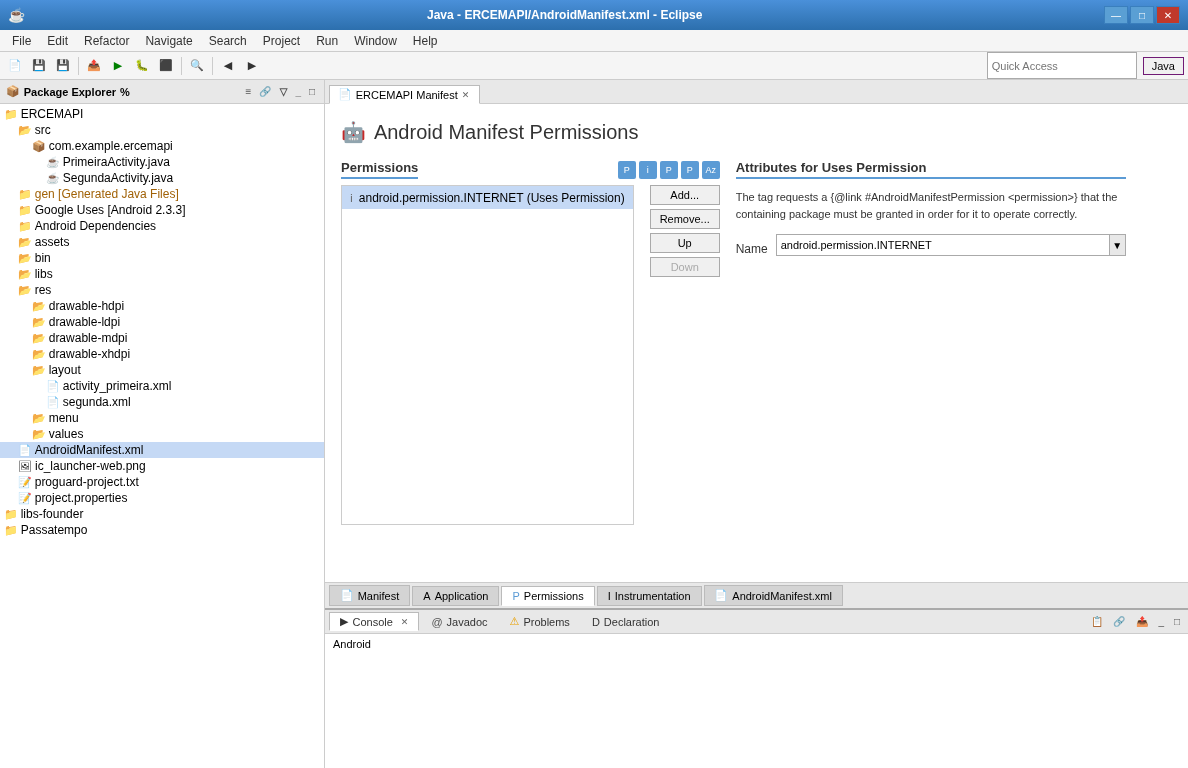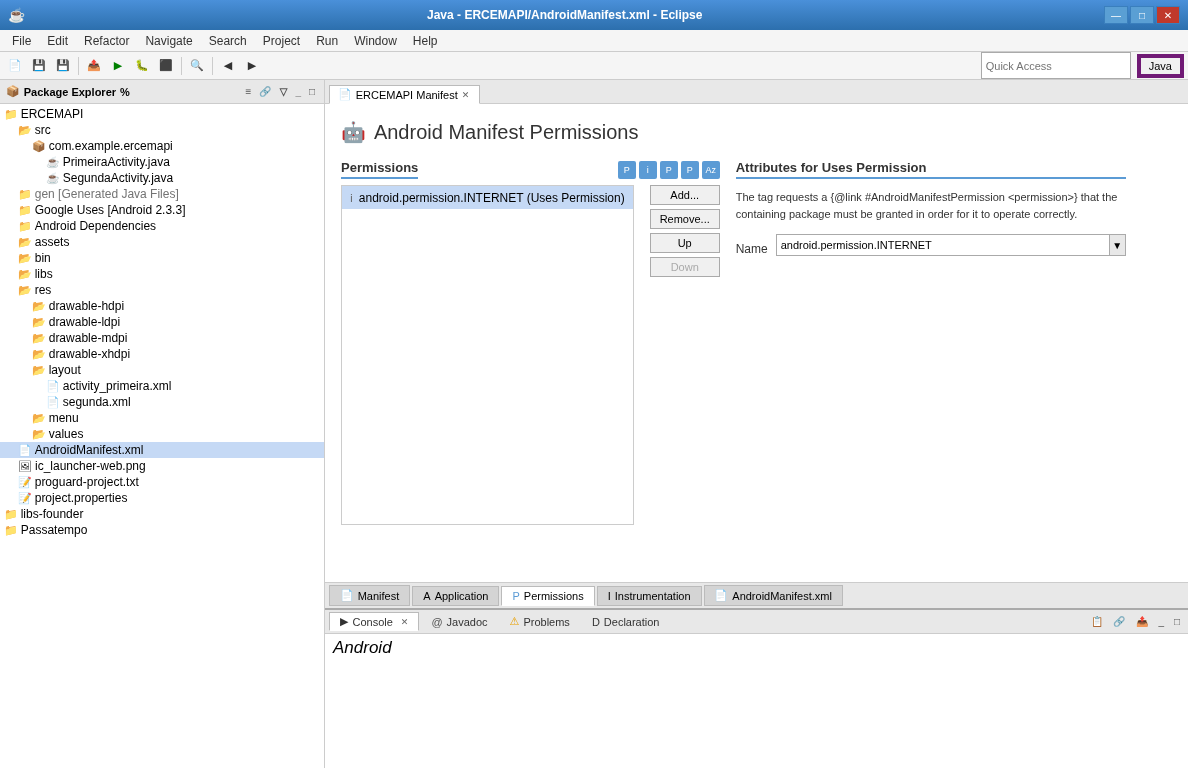--- a/index.html
+++ b/index.html
@@ -14,38 +14,38 @@
 
     
     .menu-bar { background: #f5f5f5; border-bottom: 1px solid #ccc; height: 22px; display: flex; align-items: center; padding: 0 4px; }
     .menu-item { padding: 2px 8px; font-size: 12px; cursor: pointer; color: #333; }
 
     
     .toolbar { background: #f5f5f5; border-bottom: 1px solid #ccc; height: 28px; display: flex; align-items: center; padding: 2px 4px; gap: 2px; }
     .tb-btn { width: 22px; height: 22px; background: transparent; border: 1px solid transparent; display: flex; align-items: center; justify-content: center; cursor: pointer; font-size: 11px; color: #333; }
     .tb-separator { width: 1px; height: 18px; background: #ccc; margin: 0 2px; }
     .quick-access { margin-left: auto; width: 150px; height: 27px; border: 1px solid #aaa; padding: 0 4px; font-size: 11px; background: white; }
-    .java-btn { background: #f0f0f0; border: 4px solid #701a75; padding: 2px 8px; font-size: 11px; cursor: pointer; margin-left: 4px; }
+    .java-btn { background: #f0f0f0; border: 1px solid #701a75; padding: 2px 8px; font-size: 11px; cursor: pointer; margin-left: 4px; }
 
     
     .main-layout { display: flex; height: calc(768px - 80px); }
 
     
     .panel-left { width: 325px; background: white; border-right: 1px solid #ccc; display: flex; flex-direction: column; }
     .panel-header { background: #e8e8e8; border-bottom: 1px solid #ccc; height: 24px; display: flex; align-items: center; padding: 0 6px; font-size: 11px; font-weight: bold; gap: 4px; }
     .panel-header-controls { margin-left: auto; display: flex; gap: 2px; }
     .panel-ctrl-btn { font-size: 10px; cursor: pointer; color: #555; padding: 1px 3px; }
 
     .tree { overflow-y: auto; flex: 1; padding: 2px 0; }
     .tree-item { display: flex; align-items: center; padding: 1px 4px; cursor: pointer; white-space: nowrap; }
     .tree-item.selected { background: #c5d9f5; }
     .tree-indent { display: inline-block; }
     .tree-icon { margin-right: 3px; font-size: 11px; }
     .tree-label { font-size: 12px; }
-    .tree-label.generated { color: #737373; }
+    .tree-label.generated { color: #a16207; }
 
     
     .panel-right { flex: 1; display: flex; flex-direction: column; }
 
     
     .editor-area { flex: 1; display: flex; flex-direction: column; min-height: 0; }
     .editor-tabs { background: #e8e8e8; border-bottom: 1px solid #ccc; height: 24px; display: flex; align-items: flex-end; padding: 0 4px; }
     .editor-tab { background: #d4d4d4; border: 1px solid #bbb; border-bottom: none; padding: 2px 10px 2px 8px; font-size: 11px; cursor: pointer; display: flex; align-items: center; gap: 4px; }
     .editor-tab.active { background: white; border-bottom: 1px solid white; margin-bottom: -1px; }
 
@@ -84,21 +84,21 @@
     .bottom-tab.active { background: white; border-bottom: 1px solid white; }
 
     
     .console-area { height: 160px; border-top: 2px solid #aaa; display: flex; flex-direction: column; background: white; }
     .console-tabs { background: #e8e8e8; border-bottom: 1px solid #ccc; height: 24px; display: flex; align-items: center; padding: 0 4px; gap: 2px; }
     .console-tab { padding: 2px 10px; font-size: 11px; cursor: pointer; display: flex; align-items: center; gap: 4px; color: #333; }
     .console-tab.active { background: white; border: 1px solid #bbb; border-bottom: 1px solid white; }
     .console-tab-controls { margin-left: auto; display: flex; gap: 2px; }
     .console-ctrl { font-size: 10px; color: #555; cursor: pointer; padding: 2px 4px; }
 
-    .console-content { flex: 1; padding: 4px 8px; font-size: 17px; overflow-y: auto; font-style: italic; }
+    .console-content { flex: 1; padding: 4px 8px; font-size: 11px; overflow-y: auto; }
     ::-webkit-scrollbar { width: 10px; }
     ::-webkit-scrollbar-track { background: #f0f0f0; }
     ::-webkit-scrollbar-thumb { background: #bbb; }
   </style>
 </head>
 <body>
 
 <div class="title-bar">
   <span style="font-size:14px;">☕</span>
   <span class="title-bar-title">Java - ERCEMAPI/AndroidManifest.xml - Eclipse</span>

